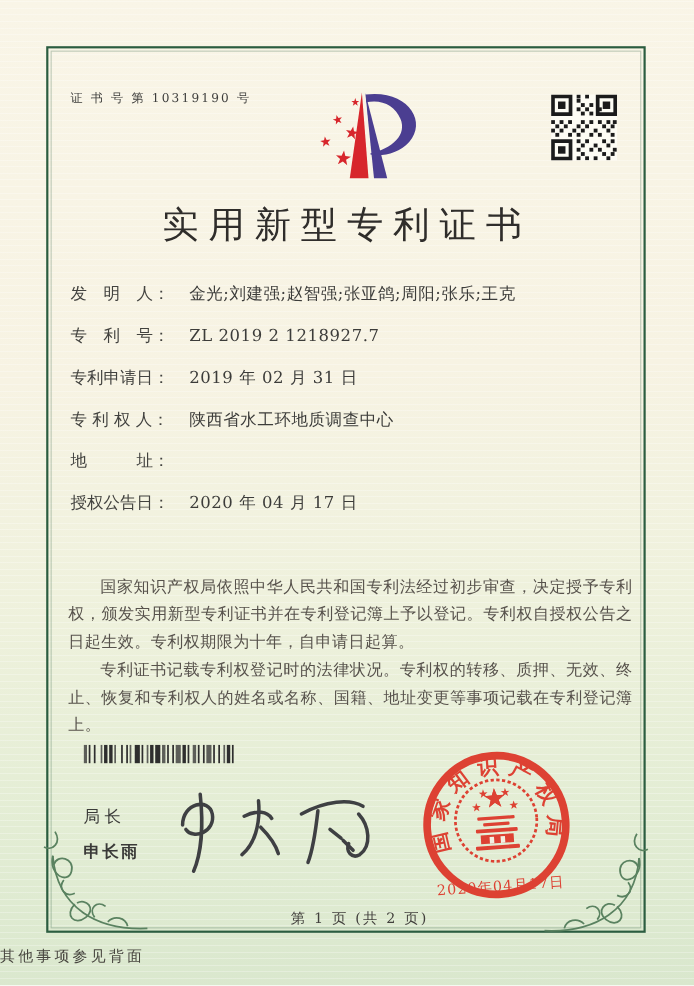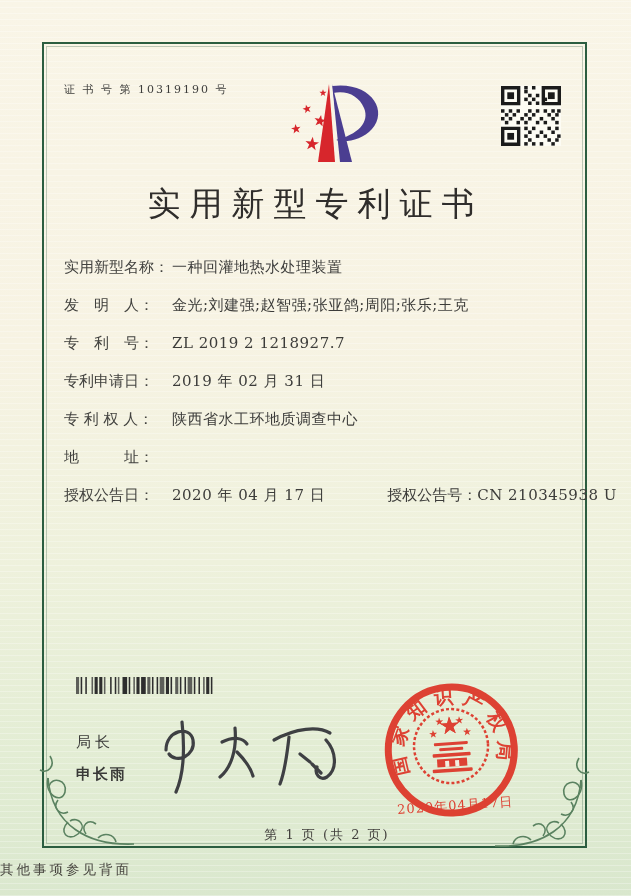--- a/index.html
+++ b/index.html
@@ -125,48 +125,47 @@
           <rect x="40" y="58" width="3.6" height="3.6"></rect>
           <rect x="52" y="58" width="3.6" height="3.6"></rect>
         </g>
     </g>
   </svg>
 
   <div class="abs title">实用新型专利证书</div>
 
   <div class="abs fields">
     <div class="frow">
-      <span class="lab">实用新型名称：</span>
-      <span class="val">一种回灌地热水处理装置</span>
-    </div>
-    <div class="frow">
       <span class="lab">发　明　人：</span>
       <span class="val">金光;刘建强;赵智强;张亚鸽;周阳;张乐;王克</span>
     </div>
     <div class="frow">
       <span class="lab">专　利　号：</span>
       <span class="val">ZL 2019 2 1218927.7</span>
     </div>
     <div class="frow">
       <span class="lab">专利申请日：</span>
       <span class="val">2019 年 02 月 31 日</span>
     </div>
     <div class="frow">
       <span class="lab">专 利 权 人：</span>
       <span class="val">陕西省水工环地质调查中心</span>
     </div>
     <div class="frow">
       <span class="lab">地　　　址：</span>
     </div>
     <div class="frow grant">
       <span><span class="lab">授权公告日：</span><span class="val">2020 年 04 月 17 日</span></span>
-      <span class="g2"><span>授权公告号：</span><span class="val">CN 210345938 U</span></span>
     </div>
   </div>
 
+  <div class="abs bodytext">
+    <p>国家知识产权局依照中华人民共和国专利法经过初步审查，决定授予专利权，颁发实用新型专利证书并在专利登记簿上予以登记。专利权自授权公告之日起生效。专利权期限为十年，自申请日起算。</p>
+    <p>专利证书记载专利权登记时的法律状况。专利权的转移、质押、无效、终止、恢复和专利权人的姓名或名称、国籍、地址变更等事项记载在专利登记簿上。</p>
+  </div>
 
   <svg class="abs" style="left:76px;top:677px" width="168" height="17" viewBox="0 0 168 17">
     <g id="barcode-bars" fill="#2e2e2e">
         <rect x="0.00" y="0" width="3.10" height="17" opacity="0.75"></rect>
         <rect x="4.65" y="0" width="1.55" height="17"></rect>
         <rect x="9.30" y="0" width="1.55" height="17"></rect>
         <rect x="15.50" y="0" width="1.55" height="17" opacity="0.75"></rect>
         <rect x="18.60" y="0" width="3.10" height="17"></rect>
         <rect x="23.25" y="0" width="3.10" height="17"></rect>
         <rect x="27.90" y="0" width="1.55" height="17" opacity="0.75"></rect>

